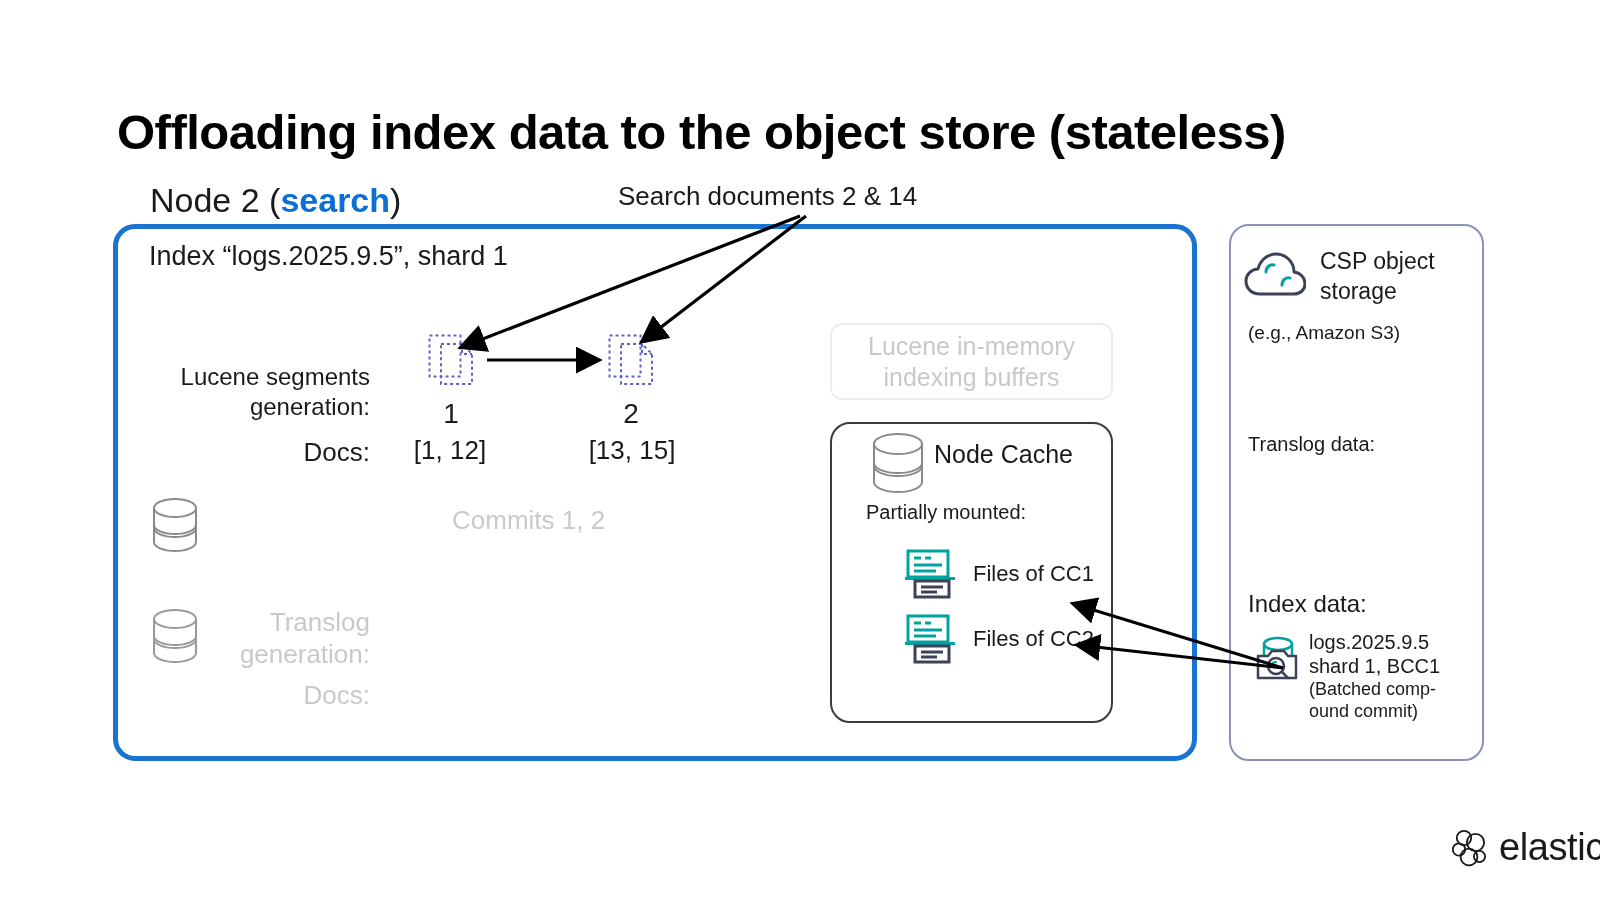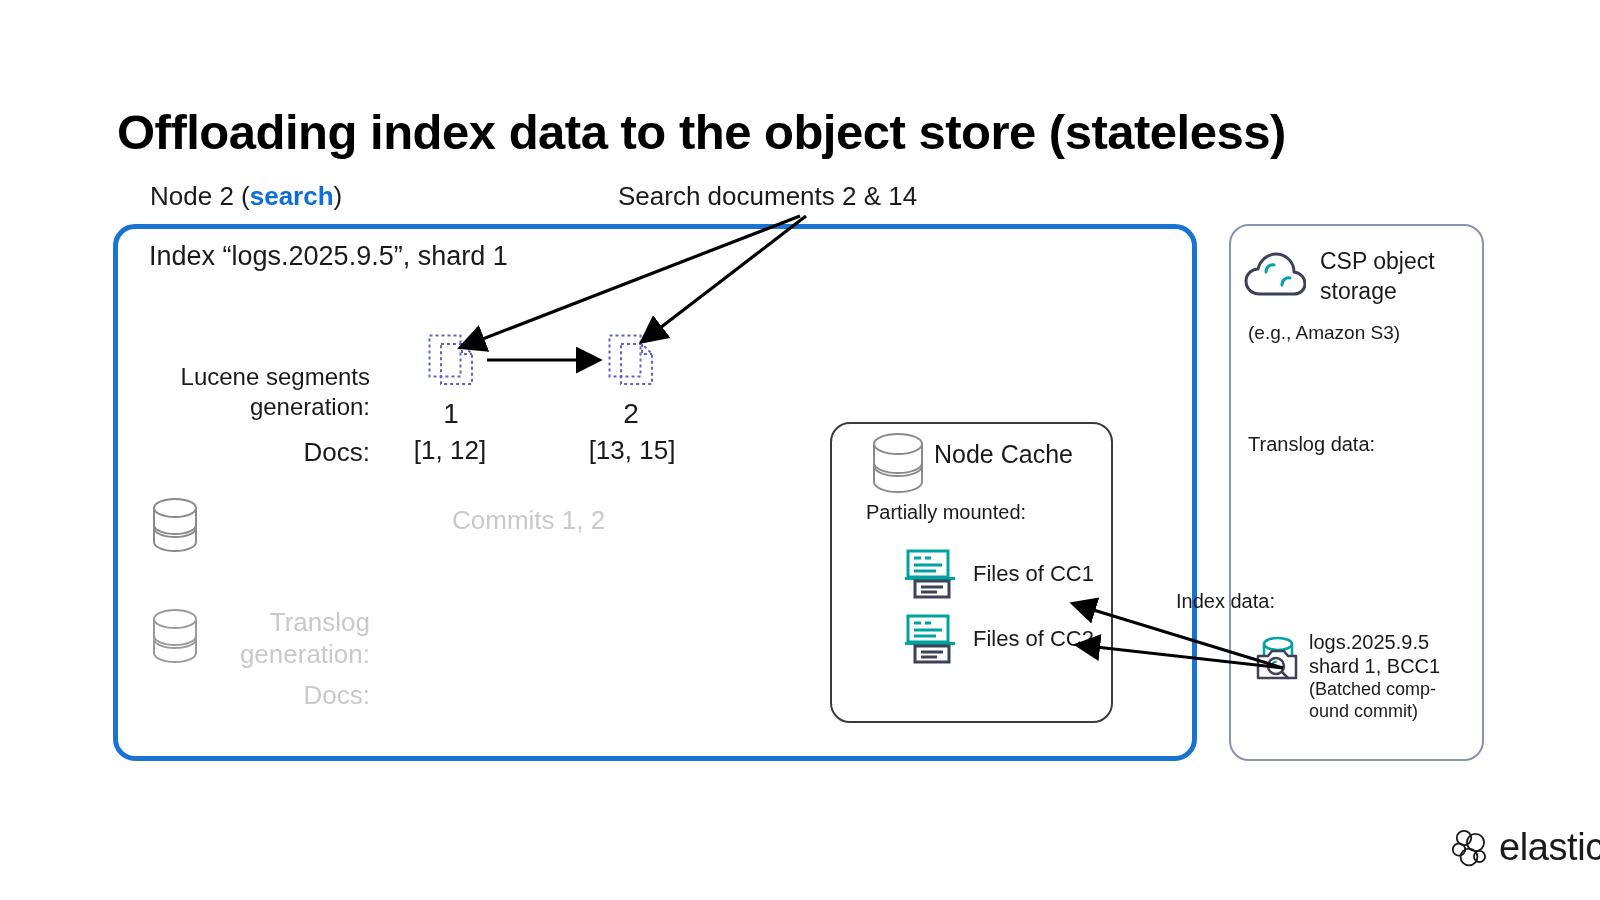--- a/index.html
+++ b/index.html
@@ -33,21 +33,21 @@
     color: #000000;
     white-space: nowrap;
     margin-left: 21px;
   }
 
   
   .node-label {
     position: absolute;
     left: 150px;
     top: 181px;
-    font-size: 26px;
+    font-size: 34px;
     color: #1a1a1a;
     white-space: nowrap;
   }
   .node-label .accent {
     color: #0b6fd4;
     font-weight: bold;
   }
   .search-docs-label {
     position: absolute;
     left: 618px;
@@ -245,23 +245,23 @@
   .csp-translog-label {
     position: absolute;
     left: 1248px;
     top: 433px;
     font-size: 20px;
     color: #1a1a1a;
     white-space: nowrap;
   }
   .csp-index-label {
     position: absolute;
-    left: 1176px;
+    left: 1248px;
     top: 590px;
-    font-size: 20px;
+    font-size: 24px;
     color: #1a1a1a;
     white-space: nowrap;
   }
   .bcc-icon {
     position: absolute;
     left: 1254px;
     top: 634px;
     width: 46px;
     height: 48px;
   }
@@ -356,20 +356,26 @@
     <path d="M34 10 V20 H44" fill="none" stroke="#5b63c7" stroke-width="2" stroke-dasharray="3 3"></path>
   </svg>
 
   <div class="seg-gen seg-gen-1">1</div>
   <div class="seg-gen seg-gen-2">2</div>
   <div class="seg-docs seg-docs-1">[1, 12]</div>
   <div class="seg-docs seg-docs-2">[13, 15]</div>
 
   <div class="commits-text">Commits 1, 2</div>
 
+  <div class="buffer-box">
+    <div>
+      <div>Lucene in-memory</div>
+      <div>indexing buffers</div>
+    </div>
+  </div>
 
   <div class="nodecache-box"></div>
   <svg class="cyl cyl-nodecache" viewBox="0 0 52 62">
     <ellipse cx="26" cy="12" rx="24" ry="10" fill="none" stroke="#8a8a8a" stroke-width="2"></ellipse>
     <path d="M2 12 V34 A24 10 0 0 0 50 34 V12" fill="none" stroke="#8a8a8a" stroke-width="2"></path>
     <path d="M2 31 A24 10 0 0 0 50 31" fill="none" stroke="#8a8a8a" stroke-width="2"></path>
     <path d="M2 34 V50 A24 10 0 0 0 50 50 V34" fill="none" stroke="#8a8a8a" stroke-width="2"></path>
   </svg>
   <div class="nodecache-title">Node Cache</div>
   <div class="partially-mounted">Partially mounted:</div>

